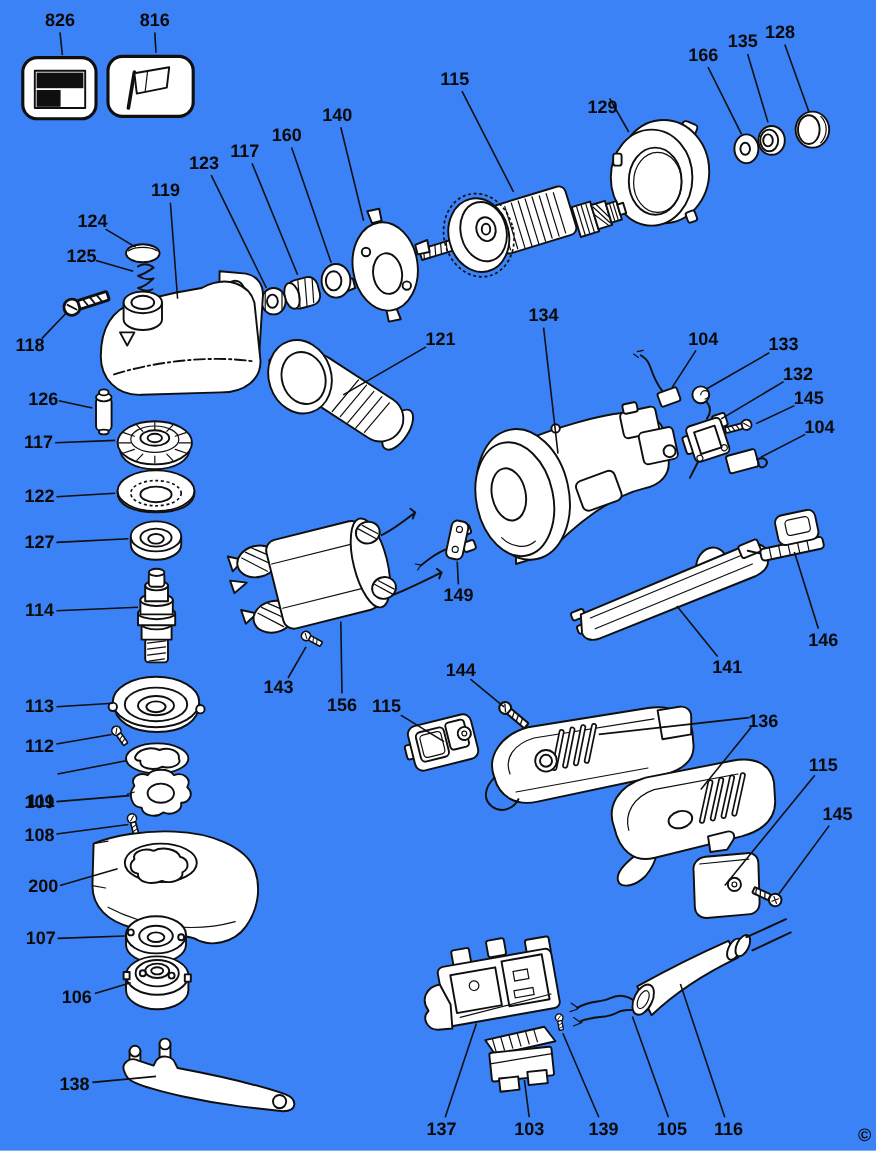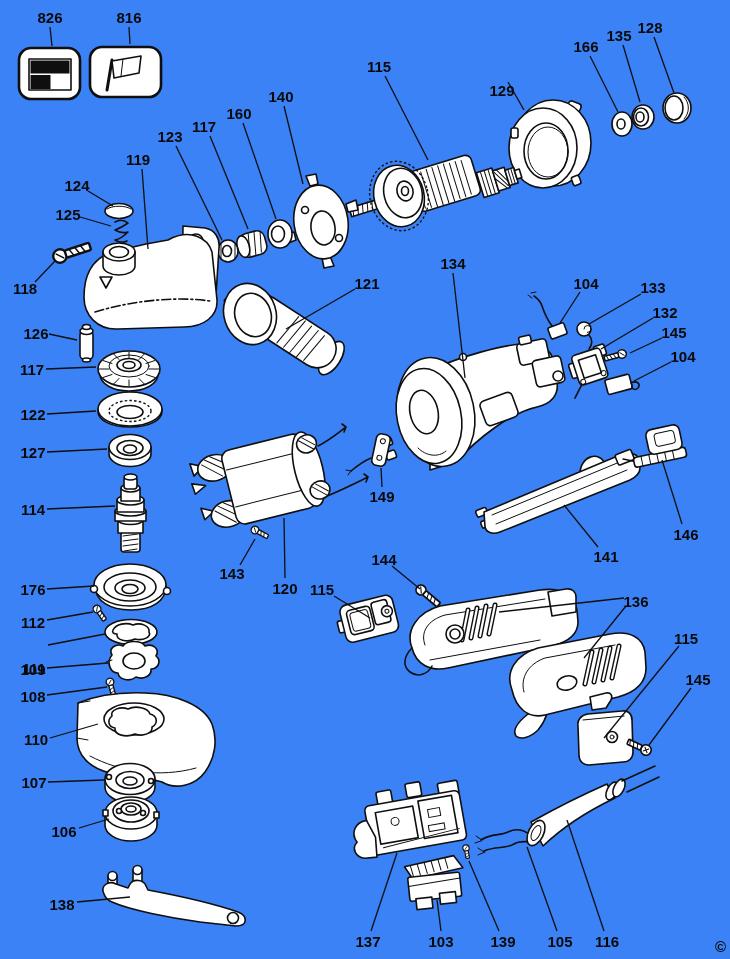--- a/index.html
+++ b/index.html
@@ -565,29 +565,29 @@
       <div class="callout" style="left: 453px; top: 263px;">134</div>
       <div class="callout" style="left: 586px; top: 283px;">104</div>
       <div class="callout" style="left: 653px; top: 287px;">133</div>
       <div class="callout" style="left: 665px; top: 312px;">132</div>
       <div class="callout" style="left: 674px; top: 332px;">145</div>
       <div class="callout" style="left: 683px; top: 356px;">104</div>
       <div class="callout" style="left: 382px; top: 496px;">149</div>
       <div class="callout" style="left: 686px; top: 534px;">146</div>
       <div class="callout" style="left: 606px; top: 556px;">141</div>
       <div class="callout" style="left: 232px; top: 573px;">143</div>
-      <div class="callout" style="left: 285px; top: 588px;">120</div>
+      <div class="callout" style="left: 285px; top: 588px;">156</div>
       <div class="callout" style="left: 322px; top: 589px;">115</div>
       <div class="callout" style="left: 384px; top: 559px;">144</div>
-      <div class="callout" style="left: 33px; top: 589px;">176</div>
+      <div class="callout" style="left: 33px; top: 589px;">113</div>
       <div class="callout" style="left: 33px; top: 622px;">112</div>
       <div class="callout" style="left: 34px; top: 646px; margin-top: 22px;">111</div>
       <div class="callout" style="left: 33px; top: 669px;">109</div>
       <div class="callout" style="left: 33px; top: 696px;">108</div>
-      <div class="callout" style="left: 36px; top: 739px;">110</div>
+      <div class="callout" style="left: 36px; top: 739px;">200</div>
       <div class="callout" style="left: 34px; top: 782px;">107</div>
       <div class="callout" style="left: 64px; top: 831px;">106</div>
       <div class="callout" style="left: 62px; top: 904px; text-align: center;">138</div>
       <div class="callout" style="left: 636px; top: 601px;">136</div>
       <div class="callout" style="left: 686px; top: 638px;">115</div>
       <div class="callout" style="left: 698px; top: 679px;">145</div>
       <div class="callout" style="left: 368px; top: 941px;">137</div>
       <div class="callout" style="left: 441px; top: 941px;">103</div>
       <div class="callout" style="left: 503px; top: 941px;">139</div>
       <div class="callout" style="left: 560px; top: 941px;">105</div>

